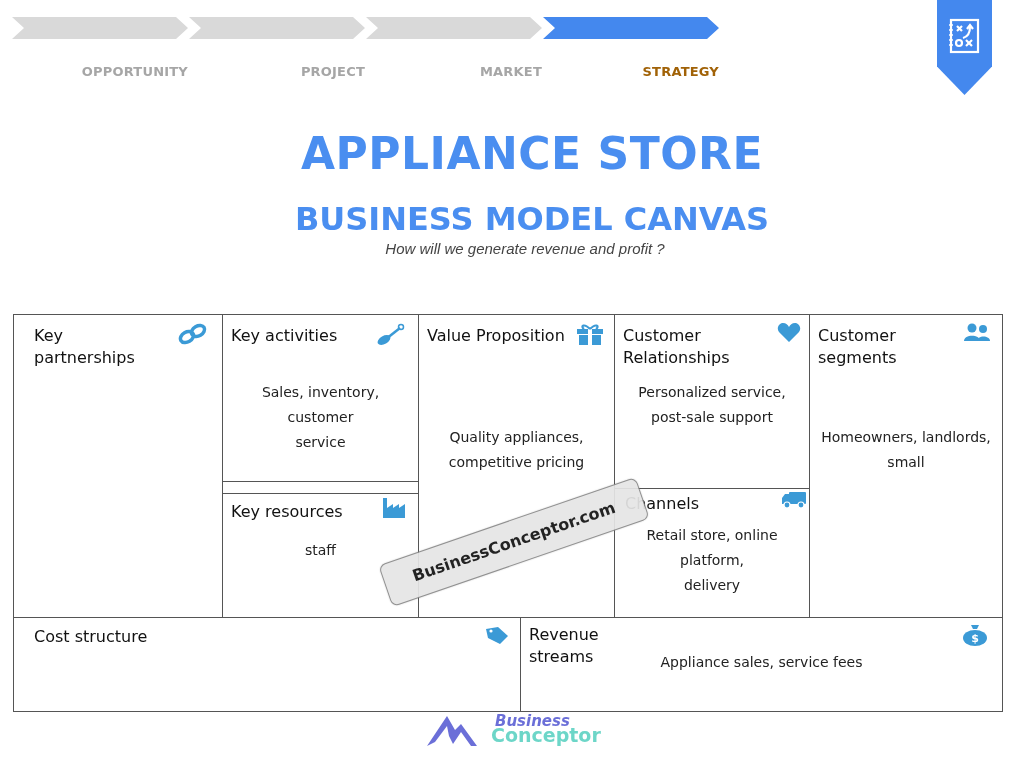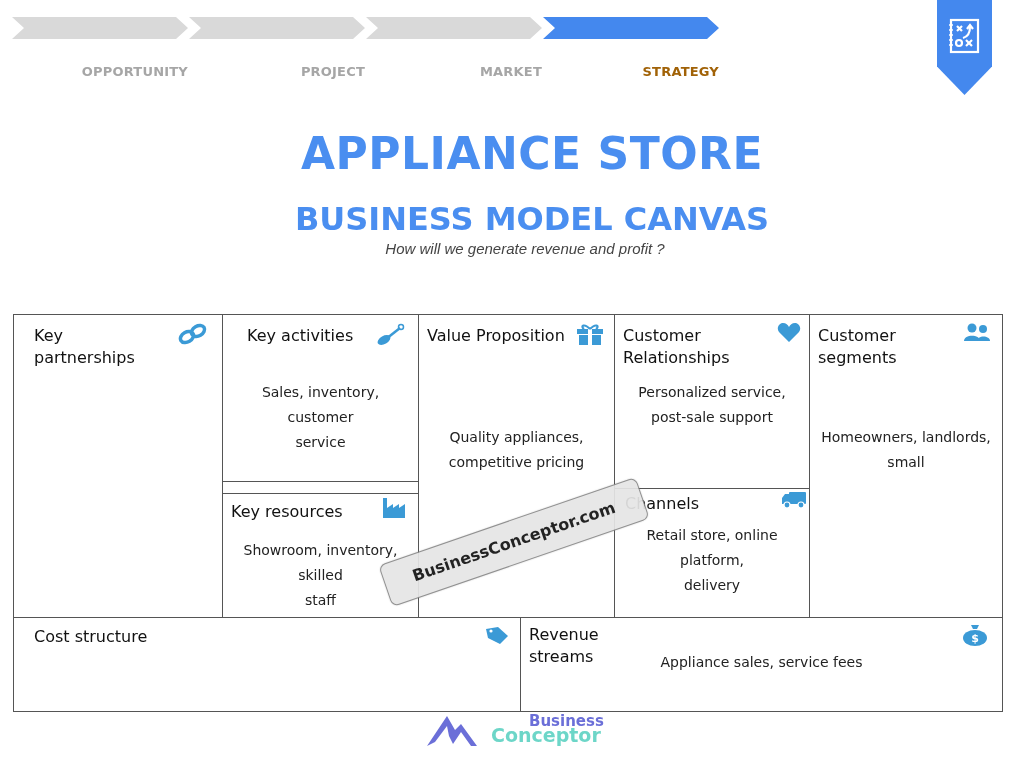--- a/index.html
+++ b/index.html
@@ -28,22 +28,22 @@
                font-family:"DejaVu Sans", sans-serif; }
   .box .body { position:absolute; left:10px; right:10px; text-align:center; font-size:14px; color:#222;
                line-height:25px; font-family:"DejaVu Sans", sans-serif; }
   .box .icon { position:absolute; top:8px; color:#3b9ad6; }
   .stamp { position:absolute; left:378px; top:520px; width:270px; height:42px; background:#e6e6e6;
            border:1px solid #888; border-radius:7px; transform:rotate(-19deg); transform-origin:center;
            box-shadow:0 0 2px rgba(0,0,0,0.2); opacity:0.92; }
   .stamp span { display:block; text-align:center; line-height:42px; font-weight:bold; font-size:16px; color:#111;
                 font-family:"DejaVu Sans", sans-serif; }
   .logo { position:absolute; left:425px; top:710px; width:190px; height:40px; }
-  .logo .w1 { position:absolute; left:104px; top:2px; font-family:"DejaVu Sans", sans-serif; font-weight:bold;
-              font-size:15px; color:#6b6fd8; }
+  .logo .w1 { position:absolute; left:70px; top:2px; font-family:"DejaVu Sans", sans-serif; font-weight:bold;
+              font-size:15px; color:#6b6fd8;font-style:italic; }
   .logo .w2 { position:absolute; left:66px; top:14px; font-family:"DejaVu Sans", sans-serif; font-weight:bold;
               font-size:19px; color:#6dd6c8; }
 </style>
 </head>
 <body>
 
 <div class="steps">
   <div class="step" style="left:0;width:176px">
     <div class="arrow" style="width:176px"></div>
     <div class="label">OPPORTUNITY</div>
@@ -95,39 +95,38 @@
 partnerships</div>
     <svg class="icon" style="right:14px" width="30" height="22" viewBox="0 0 30 22">
       <g fill="none" stroke="#3b9ad6" stroke-width="3.5">
           <ellipse cx="9" cy="14" rx="7" ry="5" transform="rotate(-30 9 14)"></ellipse>
           <ellipse cx="20" cy="8" rx="7" ry="5" transform="rotate(-30 20 8)"></ellipse>
         </g>
     </svg>
   </div>
 
   <div class="box" style="left:209px;top:0;width:197px;height:168px">
-    <div class="head" style="left:24px">Key activities</div>
+    <div class="head" style="left:8px">Key activities</div>
     <svg class="icon" style="right:12px" width="30" height="22" viewBox="0 0 30 22">
       <line x1="10" y1="16" x2="24" y2="5" stroke="#3b9ad6" stroke-width="2.5"></line>
         <circle cx="25" cy="4" r="2.5" fill="none" stroke="#3b9ad6" stroke-width="1.5"></circle>
         <ellipse cx="8" cy="17" rx="7" ry="4" fill="#3b9ad6" transform="rotate(-30 8 17)"></ellipse>
     </svg>
     <div class="body" style="top:65px">
       <div>Sales, inventory, customer</div>
       <div>service</div>
     </div>
   </div>
 
   <div class="box" style="left:209px;top:179px;width:197px;height:137px">
     <div class="head" style="left:8px;top:7px">Key resources</div>
     <svg class="icon" style="right:12px;top:4px" width="24" height="20" viewBox="0 0 24 20">
       <path d="M1 0 H5 V10 L11 6 V10 L17 6 V10 L23 6 V20 H1 Z" fill="#3b9ad6"></path>
     </svg>
     <div class="body" style="top:44px">
-      <div>Showroom, inventory, skilled</div>
       <div>staff</div>
     </div>
   </div>
 
   <div class="box" style="left:405px;top:0;width:197px;height:304px">
     <div class="head" style="left:8px">Value Proposition</div>
     <svg class="icon" style="right:10px" width="28" height="22" viewBox="0 0 28 22">
       <rect x="1" y="6" width="26" height="5" fill="#3b9ad6"></rect>
         <rect x="3" y="12" width="22" height="10" fill="#3b9ad6"></rect>
       <rect x="12" y="6" width="4" height="16" fill="#fff"></rect>

